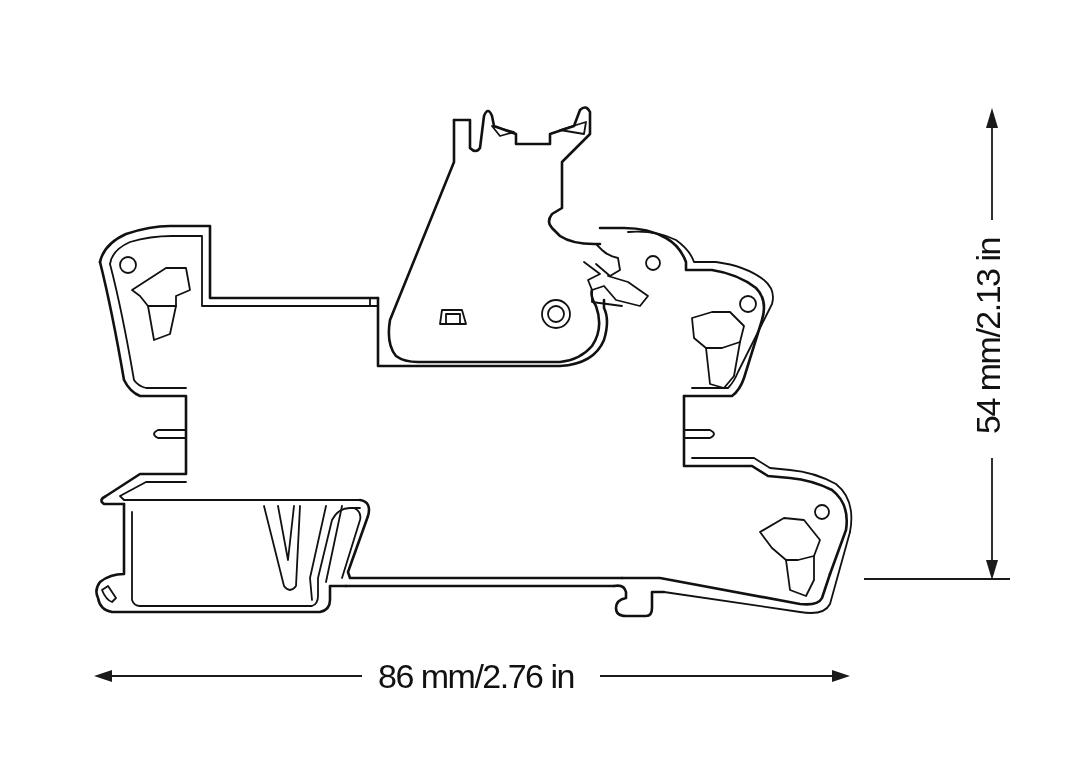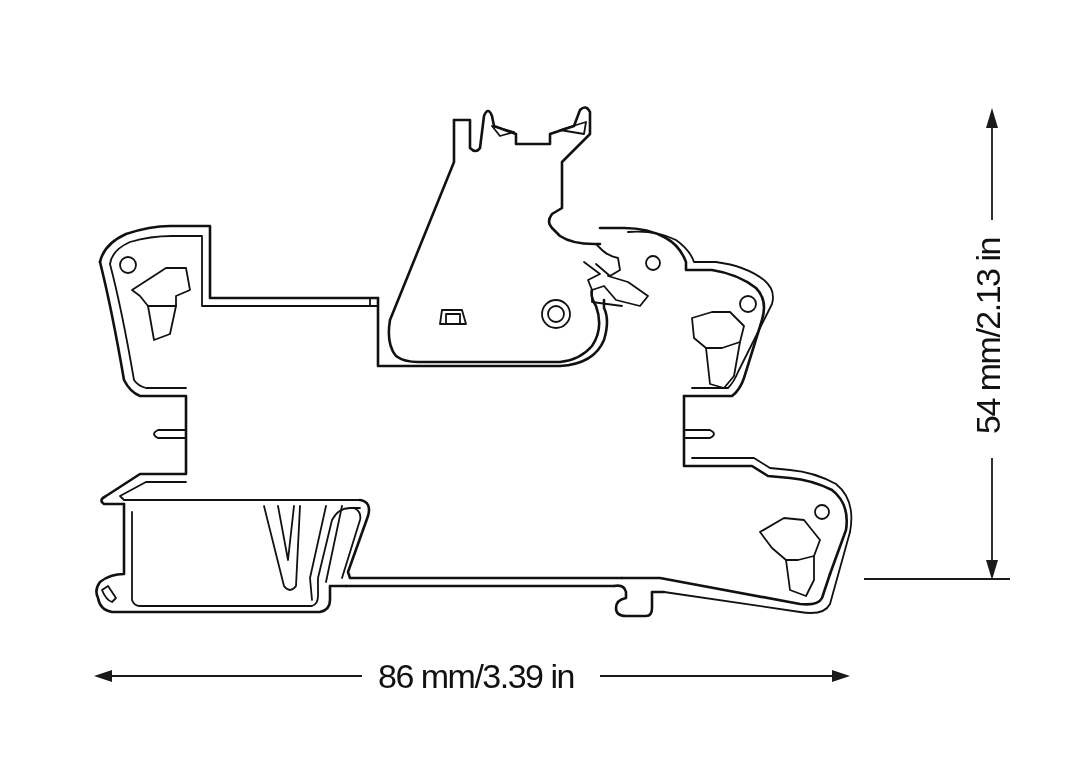--- a/index.html
+++ b/index.html
@@ -101,14 +101,14 @@
 
   <g>
     <line class="dimline" x1="992" y1="124" x2="992" y2="220"></line>
     <line class="dimline" x1="992" y1="458" x2="992" y2="564"></line>
     <polygon class="arrow" points="992,108 986,128 998,128"></polygon>
     <polygon class="arrow" points="992,580 986,560 998,560"></polygon>
     <line class="dimline" x1="864" y1="579" x2="1010" y2="579"></line>
   </g>
 </svg>
 
-<div id="width-label" class="dimlabel">86 mm/3.39 in</div>
+<div id="width-label" class="dimlabel">86 mm/2.76 in</div>
 <div id="height-label" class="dimlabel">54 mm/2.13 in</div>
 
 </body></html>

